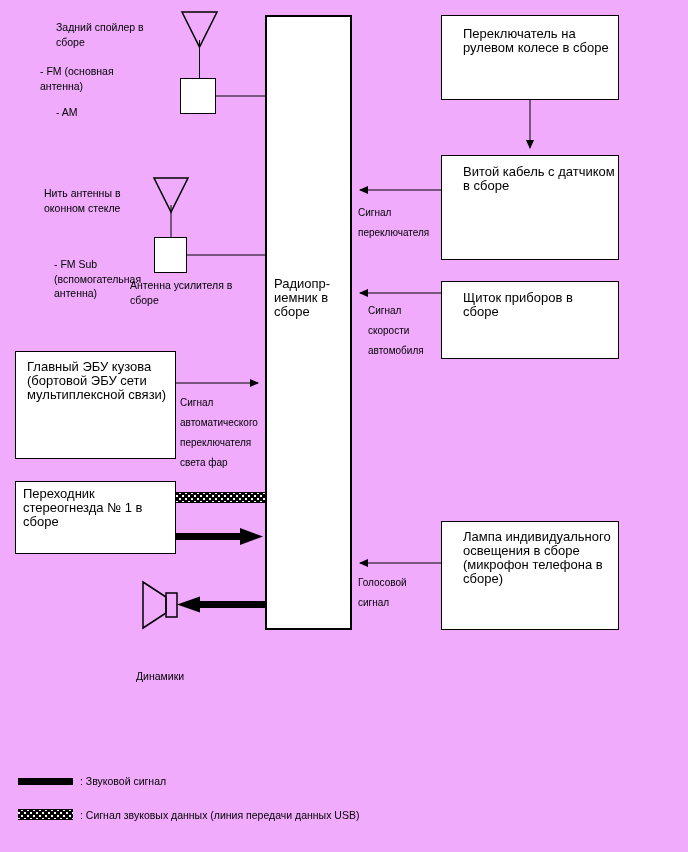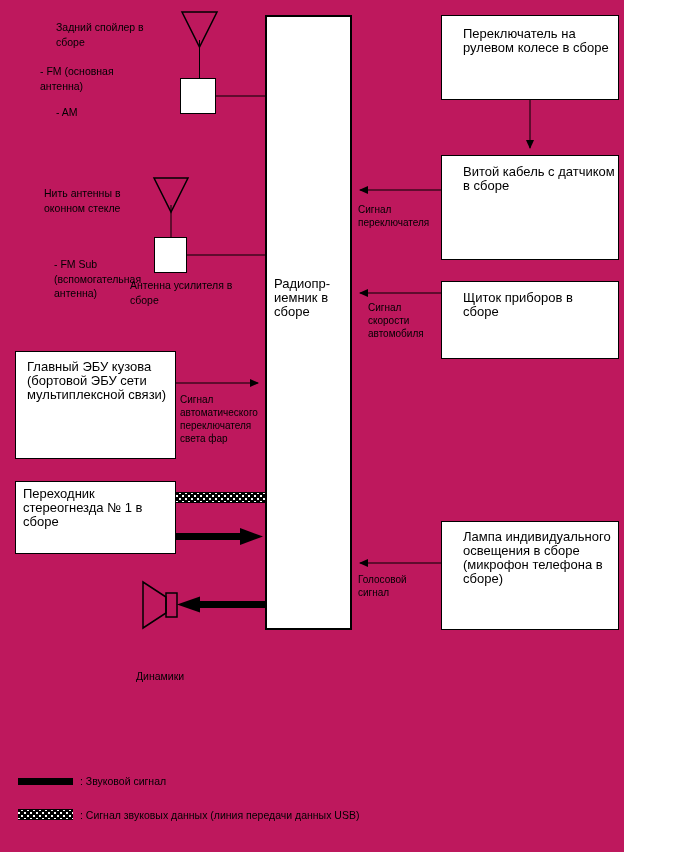--- a/index.html
+++ b/index.html
@@ -6,23 +6,23 @@
     margin: 0;
     padding: 0;
     background: #ffffff;
   }
   body {
     font-family: "Liberation Sans", sans-serif;
     color: #000000;
   }
   #canvas {
     position: relative;
-    width: 624px;
+    width: 688px;
     height: 852px;
-    background: #be185d;
+    background: #f0abfc;
     overflow: hidden;
   }
   .box {
     position: absolute;
     border: 1.5px solid #000;
     background: #fff;
     box-sizing: border-box;
   }
   .box-label {
     position: absolute;
@@ -32,21 +32,21 @@
   }
   .plain-label {
     position: absolute;
     font-size: 10.5px;
     line-height: 14.5px;
     white-space: pre-line;
   }
   .sig-label {
     position: absolute;
     font-size: 10px;
-    line-height: 13px;
+    line-height: 20px;
     white-space: pre-line;
   }
   .amp-box {
     position: absolute;
     border: 1.5px solid #000;
     background: #fff;
     box-sizing: border-box;
   }
   .center-box {
     position: absolute;

